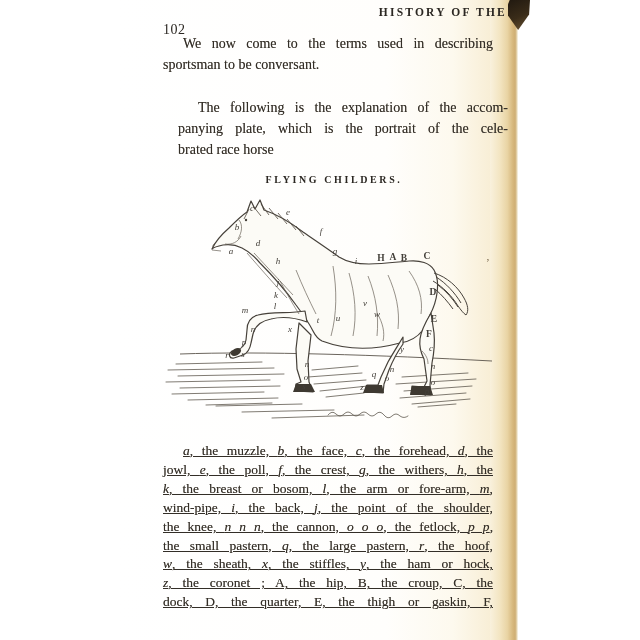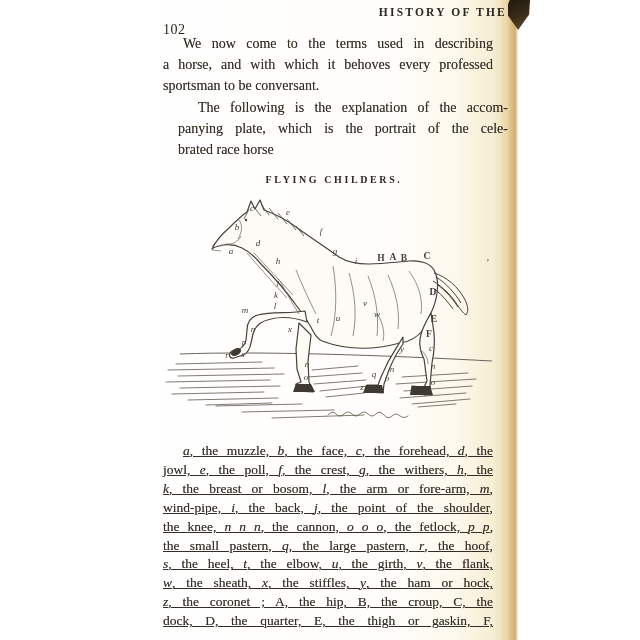--- a/index.html
+++ b/index.html
@@ -46,21 +46,20 @@
   <div class="paper"></div>
   <div class="edge-strip"></div>
   <div class="corner-wedge"></div>
   <div class="speck">’</div>
 
   <div class="pageno">102</div>
   <div class="runhead">HISTORY OF THE</div>
 
   <div class="para p1">
       <div class="tline indent">We now come to the terms used in describing</div>
-      <div class="tline">a horse, and with which it behoves every professed</div>
       <div class="tline ragged">sportsman to be conversant.</div>
     </div>
   <div class="para p2">
       <div class="tline indent">The following is the explanation of the accom-</div>
       <div class="tline">panying plate, which is the portrait of the cele-</div>
       <div class="tline ragged">brated race horse</div>
     </div>
 
   <div class="figtitle">FLYING CHILDERS.</div>
 
@@ -198,18 +197,17 @@
     </svg>
   </div>
 
   <div class="legend">
       <div class="tline indent"><span class="it">a</span><span>, the muzzle, </span><span class="it">b</span><span>, the face, </span><span class="it">c</span><span>, the forehead, </span><span class="it">d</span><span>, the</span></div>
       <div class="tline"><span>jowl, </span><span class="it">e</span><span>, the poll, </span><span class="it">f</span><span>, the crest, </span><span class="it">g</span><span>, the withers, </span><span class="it">h</span><span>, the</span></div>
       <div class="tline"><span class="it">k</span><span>, the breast or bosom, </span><span class="it">l</span><span>, the arm or fore-arm, </span><span class="it">m</span><span>,</span></div>
       <div class="tline"><span>wind-pipe, </span><span class="it">i</span><span>, the back, </span><span class="it">j</span><span>, the point of the shoulder,</span></div>
       <div class="tline"><span>the knee, </span><span class="it">n n n</span><span>, the cannon, </span><span class="it">o o o</span><span>, the fetlock, </span><span class="it">p p</span><span>,</span></div>
       <div class="tline"><span>the small pastern, </span><span class="it">q</span><span>, the large pastern, </span><span class="it">r</span><span>, the hoof,</span></div>
-      <div class="tline"><span class="it">s</span><span>, the heel, </span><span class="it">t</span><span>, the elbow, </span><span class="it">u</span><span>, the girth, </span><span class="it">v</span><span>, the flank,</span></div>
       <div class="tline"><span class="it">w</span><span>, the sheath, </span><span class="it">x</span><span>, the stiffles, </span><span class="it">y</span><span>, the ham or hock,</span></div>
       <div class="tline"><span class="it">z</span><span>, the coronet ; A, the hip, B, the croup, C, the</span></div>
       <div class="tline"><span>dock, D, the quarter, E, the thigh or gaskin, F,</span></div>
     </div>
 </div>
 
 </body></html>

